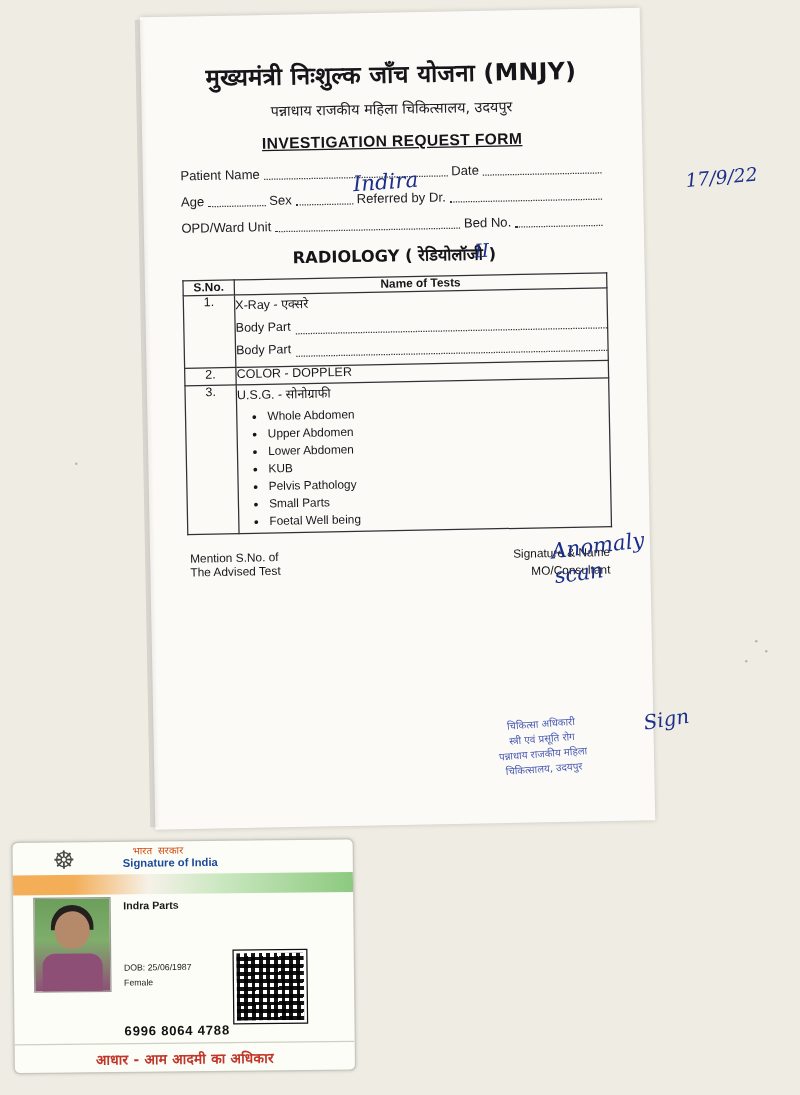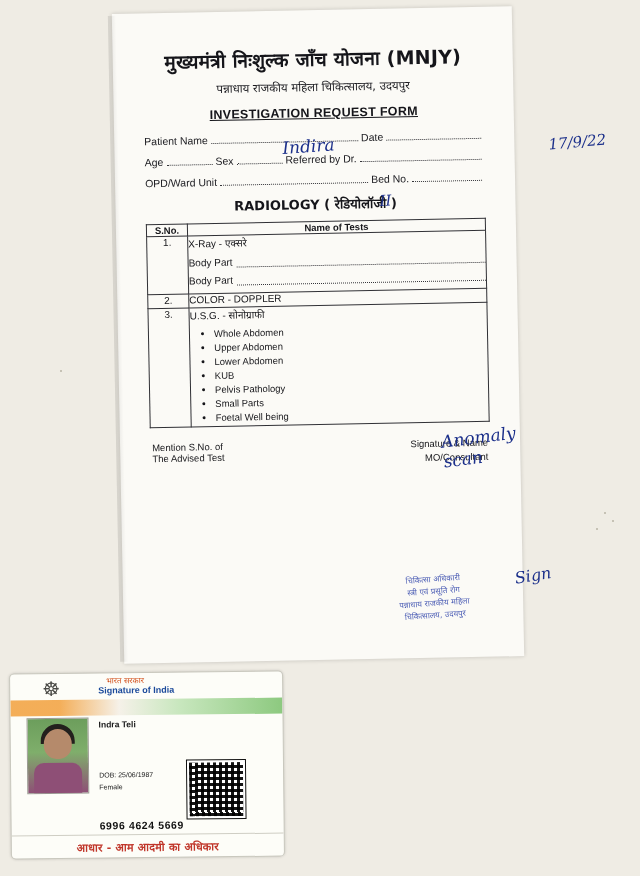--- a/index.html
+++ b/index.html
@@ -95,21 +95,21 @@
     position:absolute;left:10px;top:672px;width:272px;height:184px;
     background:#fdfdf8;border:1px solid #c9c8be;border-radius:5px;
     transform:rotate(-0.6deg);box-shadow:0 0 3px rgba(0,0,0,.18);
     overflow:hidden;
   }
   .card-top{height:28px;position:relative;}
   .emblem{
     position:absolute;left:30px;top:3px;width:22px;height:24px;
     font-size:20px;line-height:24px;text-align:center;color:#4a4a46;
   }
-  .gov-hi{position:absolute;left:96px;top:1px;font-family:Liberation Sans, sans-serif;font-size:8px;color:#d14b16;}
+  .gov-hi{position:absolute;left:96px;top:1px;font-family:Liberation Mono, monospace;font-size:8px;color:#d14b16;}
   .gov-en{position:absolute;left:88px;top:12px;font-size:9px;color:#1b4a9b;font-weight:bold;}
   .tri{
     position:absolute;left:0;top:26px;width:272px;height:16px;
     background:linear-gradient(90deg,#f2a03c 0%,#f2a03c 18%,#f4efe6 40%,#bfe3b4 62%,#79c06a 100%);
     opacity:.85;
   }
   .photo{
     position:absolute;left:16px;top:44px;width:60px;height:74px;
     background:linear-gradient(180deg,#6c9e5c 0%,#7fae6b 45%,#8e4f76 100%);
     border:1px solid #9a9a92;
@@ -260,23 +260,23 @@
     <div class="gov-en">Signature of India</div>
   </div>
   <div class="tri"></div>
 
   <div class="photo">
     <div class="hair"></div>
     <div class="head"></div>
     <div class="body"></div>
   </div>
 
-  <div class="cname">Indra Teli</div>
+  <div class="cname">Indra Parts</div>
   <div class="cdob">
     <span>DOB:</span>
     <span>25/06/1987</span>
   </div>
   <div class="csex">Female</div>
   <div class="qr"></div>
-  <div class="uid">6996 4624 5669</div>
+  <div class="uid">6996 8064 4788</div>
 
   <div class="card-bottom">आधार - आम आदमी का अधिकार</div>
 </div>
 
 </body></html>

